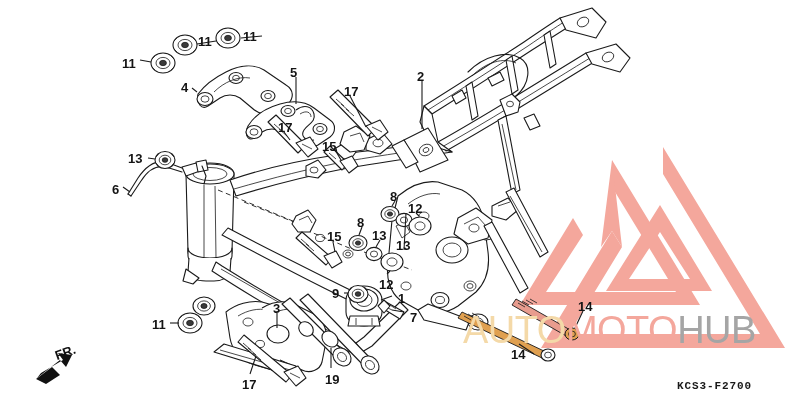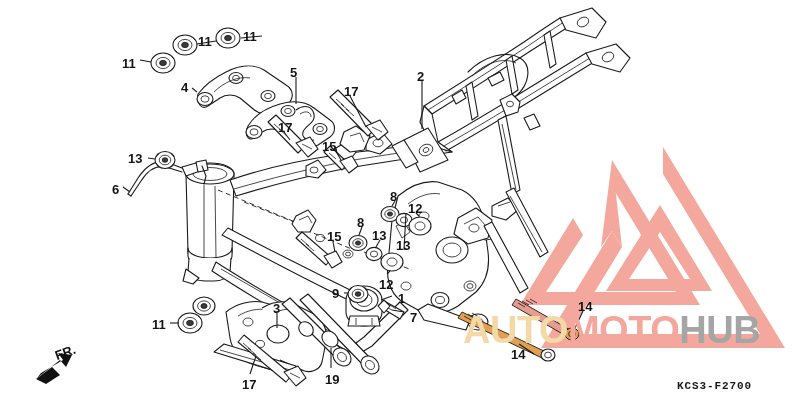--- a/index.html
+++ b/index.html
@@ -51,21 +51,21 @@
     font-size: 13px;
     color: #111;
     transform: rotate(-20deg);
     transform-origin: left bottom;
   }
   #watermark-text {
     position: absolute;
     left: 463px;
     top: 311px;
     font-family: "Liberation Sans", sans-serif;
-    font-weight: bold;
+    font-weight: normal;
     font-size: 38px;
     letter-spacing: -0.5px;
     line-height: 1;
     white-space: nowrap;
     user-select: none;
   }
   #watermark-text .wm-a { color: #f4d9a8; }
   #watermark-text .wm-m { color: #f4a79c; }
   #watermark-text .wm-h { color: #a5a5a5; }
 </style>

